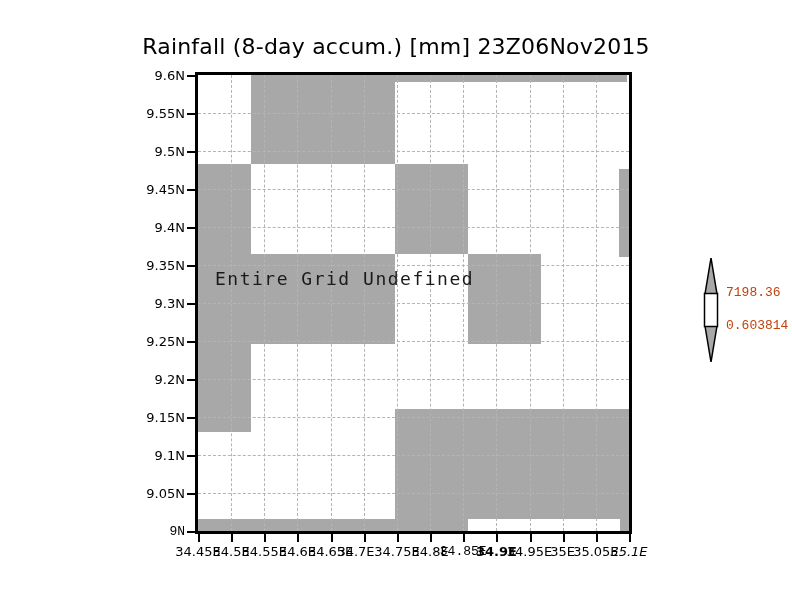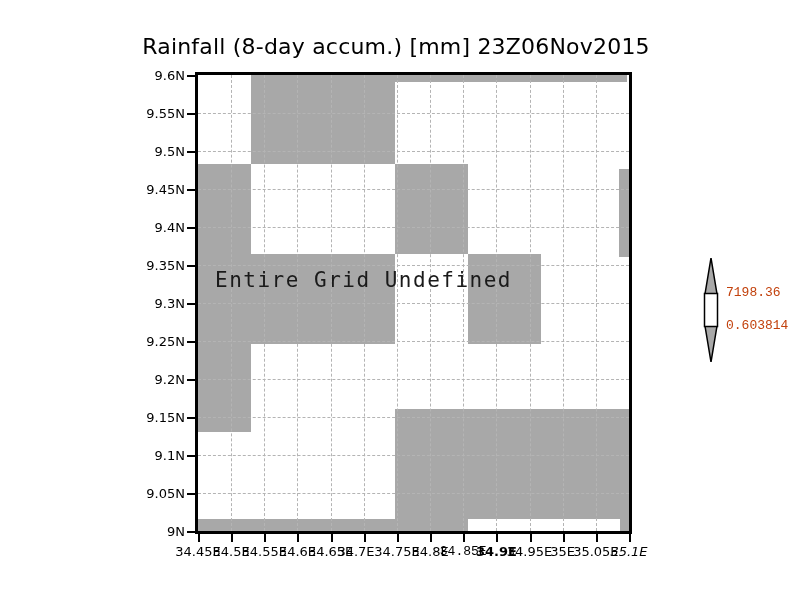--- a/index.html
+++ b/index.html
@@ -70,21 +70,21 @@
     width: 100%;
     border-top: 1px dashed #b4b4b4;
   }
 
   
   #undefined-message {
     position: absolute;
     left: 17px;
     top: 193px;
     font-family: "DejaVu Sans Mono", monospace;
-    font-size: 21px;
+    font-size: 18px;
     letter-spacing: 1.5px;
     color: #1a1a1a;
     white-space: nowrap;
   }
 
   
   .tick-x {
     position: absolute;
     top: 534px;
     width: 0;
@@ -248,21 +248,21 @@
     <div class="label-y" style="top: 151px;">9.5N</div>
     <div class="label-y" style="top: 189px;">9.45N</div>
     <div class="label-y" style="top: 227px;">9.4N</div>
     <div class="label-y" style="top: 265px;">9.35N</div>
     <div class="label-y" style="top: 303px;">9.3N</div>
     <div class="label-y" style="top: 341px; margin-left: 16px;">9.25N</div>
     <div class="label-y" style="top: 379px;">9.2N</div>
     <div class="label-y" style="top: 417px;">9.15N</div>
     <div class="label-y" style="top: 455px;">9.1N</div>
     <div class="label-y" style="top: 493px;">9.05N</div>
-    <div class="label-y" style="top: 531px;">9N</div>
+    <div class="label-y" style="top: 531px; font-family: Liberation Mono, monospace;">9N</div>
   </div>
 
 <div id="colorbar">
   <svg width="22" height="104" viewBox="0 0 22 104">
     <polygon points="11,0 17,36 5,36" fill="#a8a8a8" stroke="#000000" stroke-width="1.5"></polygon>
     <polygon points="11,104 17,68 5,68" fill="#a8a8a8" stroke="#000000" stroke-width="1.5"></polygon>
     <rect x="4.5" y="35.5" width="13" height="33" fill="#ffffff" stroke="#000000" stroke-width="1.5"></rect>
   </svg>
 </div>
 <div class="cbar-label" style="top:292px;">7198.36</div>

